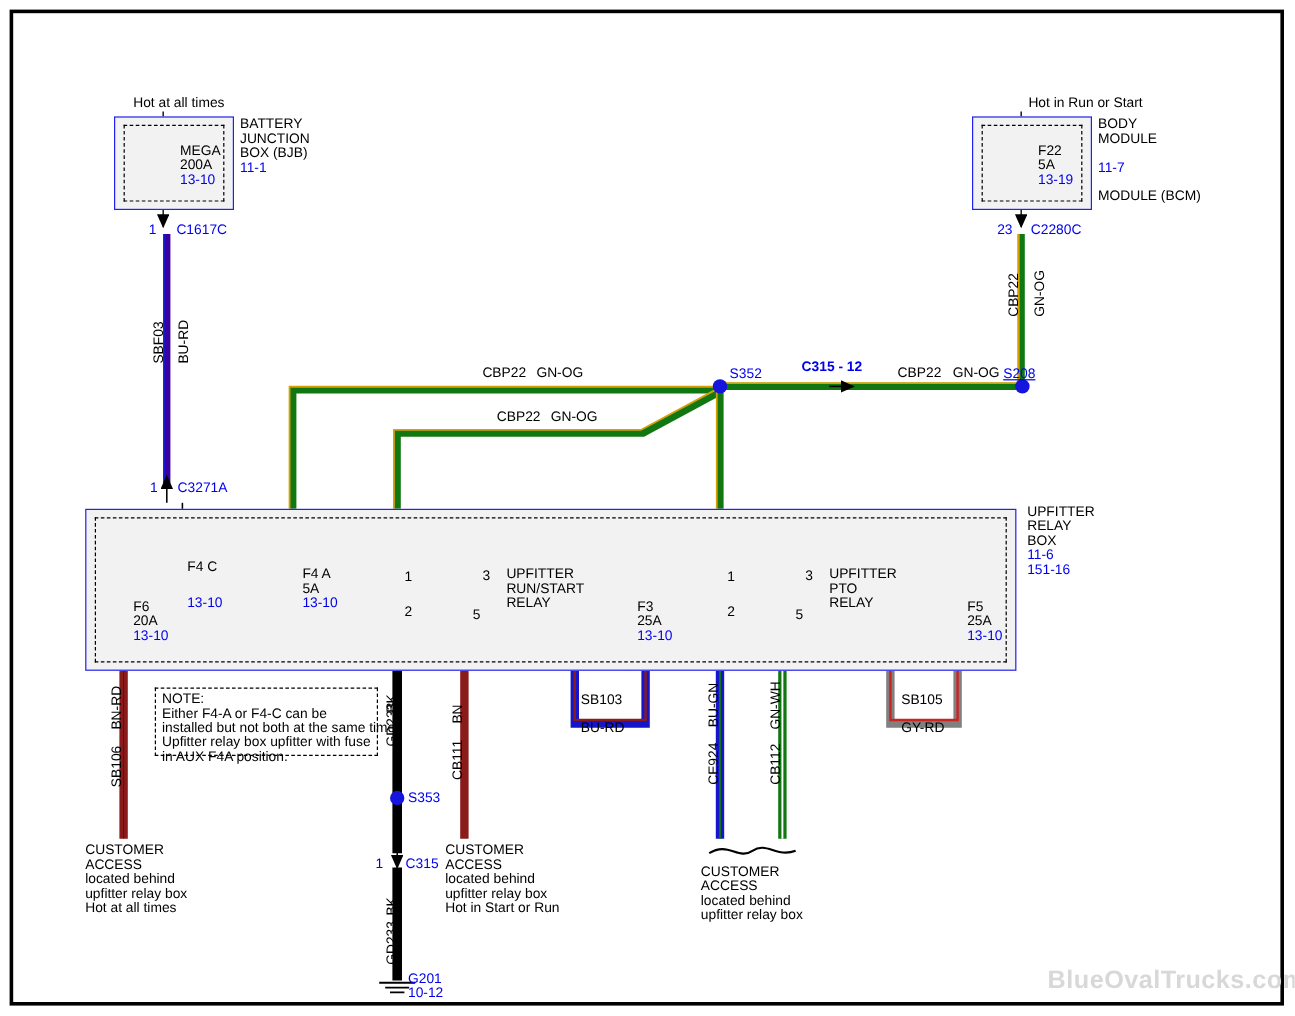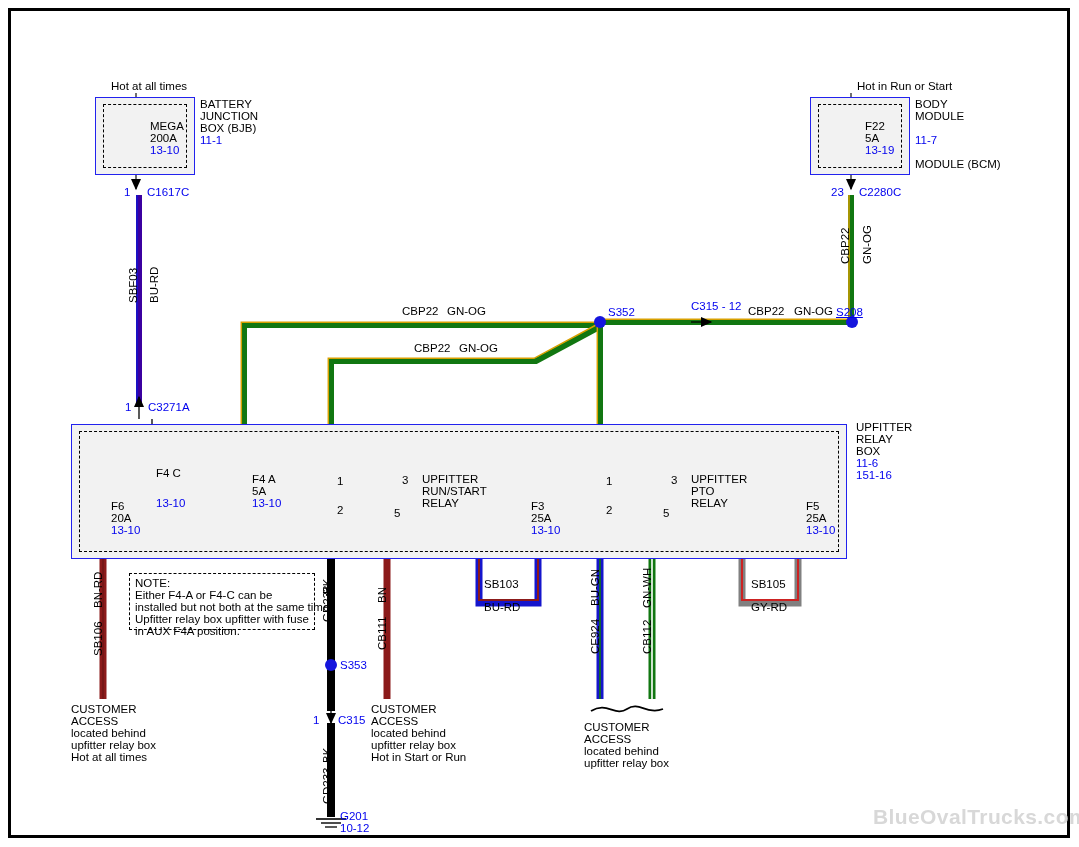--- a/index.html
+++ b/index.html
@@ -198,21 +198,21 @@
   <div class="t" style="left:436px;top:295px;">GN-OG</div>
 
   <div class="t" style="left:403px;top:332px;">CBP22</div>
   <div class="t" style="left:448px;top:332px;">GN-OG</div>
 
   <div class="t" style="left:737px;top:295px;">CBP22</div>
   <div class="t" style="left:783px;top:295px;">GN-OG</div>
 
   <div class="tb" style="left:597px;top:296px;">S352</div>
   <div class="tb" style="left:825px;top:296px;text-decoration:underline;">S208</div>
-  <div class="tb" style="left:680px;top:290px;">C315 - 12</div>
+  <div class="tb" style="left:657px;top:290px;font-weight:bold;">C315 - 12</div>
 
   <div class="tb" style="left:114px;top:391px;">1</div>
   <div class="tb" style="left:137px;top:391px;">C3271A</div>
 
   <div class="box-blue" style="left:60px;top:413px;width:776px;height:135px;"></div>
   <div class="box-dash" style="left:68px;top:420px;width:760px;height:121px;"></div>
 
   <div class="t" style="left:845px;top:411px;">UPFITTER</div>
   <div class="t" style="left:845px;top:423px;">RELAY</div>
   <div class="t" style="left:845px;top:435px;">BOX</div>

